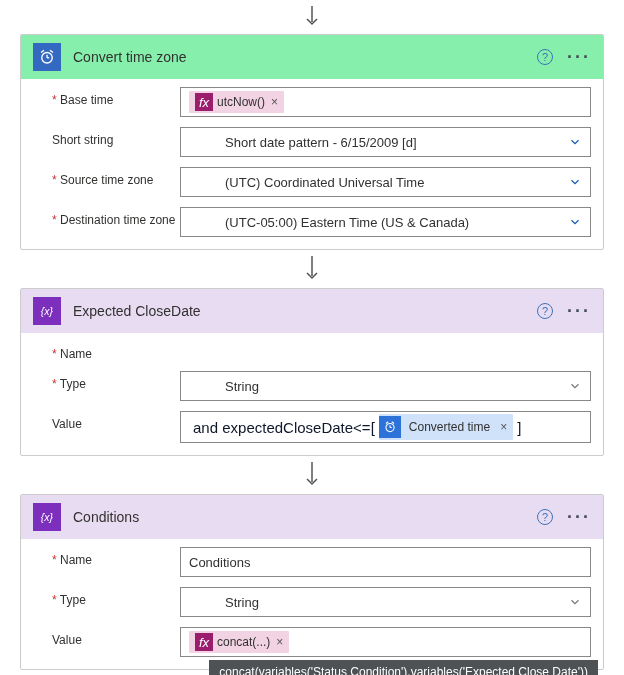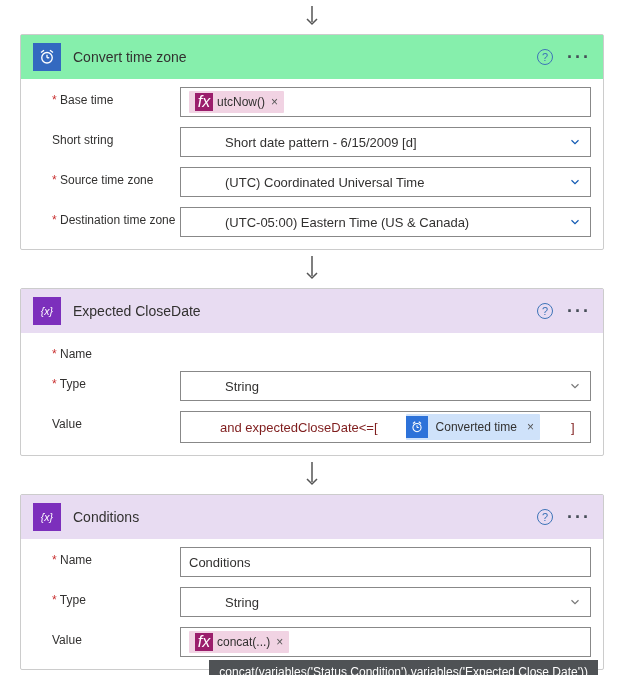--- a/index.html
+++ b/index.html
@@ -62,34 +62,33 @@
     font-size: 12px;
     gap: 4px;
     border-radius: 1px;
   }
   .token .fx-icon {
     width: 18px; height: 18px;
     background: #9b1e6c;
     color: #fff;
     display: flex; align-items: center; justify-content: center;
     font-style: italic;
-    font-size: 16px;
+    font-size: 13px;
   }
   .token .close { color: #555; margin-left: 2px; cursor: pointer; }
   .token.blue-token {
     background: #cfe2fa;
     padding-left: 0;
-    margin-left: 24px;
   }
   .token.blue-token .tk-icon {
     width: 22px; height: 22px;
     background: #2d72d9;
     display: flex; align-items: center; justify-content: center;
   }
-  .inline-text { font-size: 13px; color: #7f1d1d; padding: 0 4px; margin-left: 27px; }
+  .inline-text { font-size: 15px; color: #0f172a; padding: 0 4px; }
   .tooltip {
     position: absolute;
     right: -8px; top: 32px;
     background: #4f5255;
     color: #fff;
     padding: 5px 10px;
     font-size: 12px;
     white-space: nowrap;
     z-index: 5;
   }

